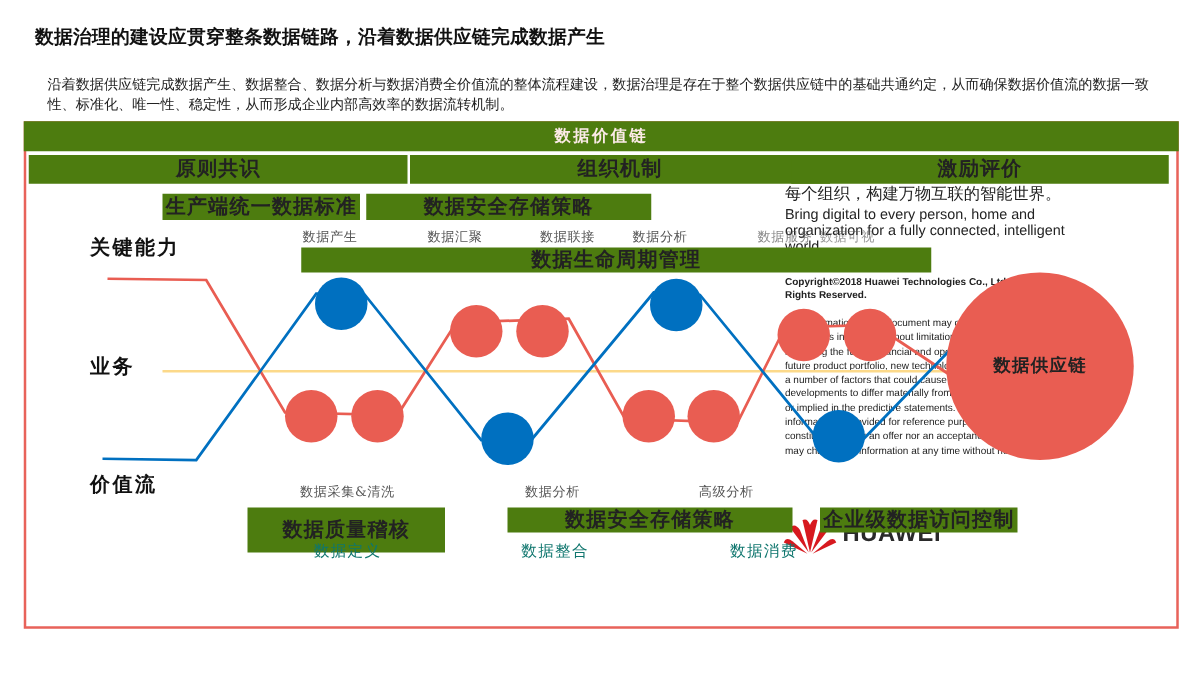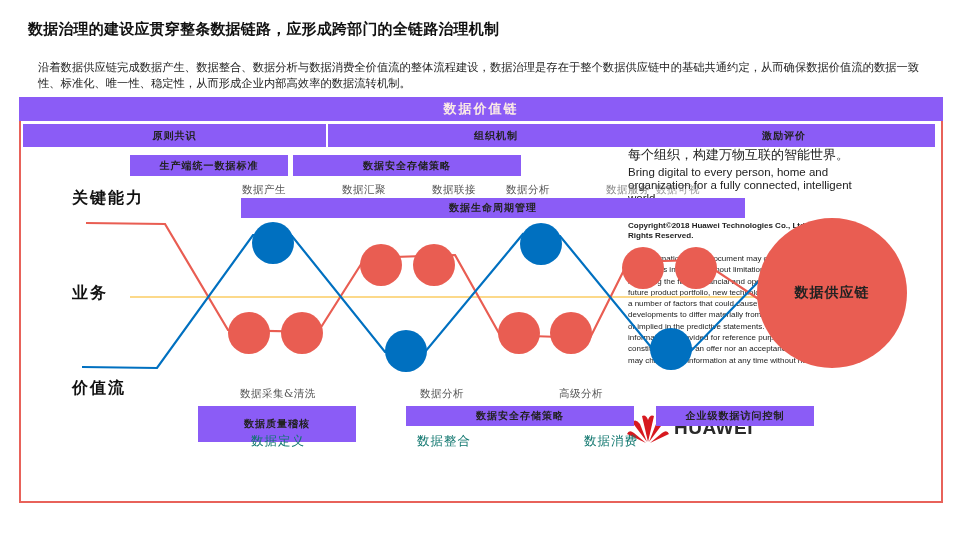--- a/index.html
+++ b/index.html
@@ -2,40 +2,40 @@
 <html><head>
   <meta charset="utf-8">
   <style>
     html, body { margin:0; padding:0; }
     body { width:960px; height:540px; background:#ffffff; position:relative; overflow:hidden;
            font-family:"DejaVu Serif", "Liberation Serif", serif; color:#222; }
     .abs { position:absolute; }
     .title { left:28px; top:20px; font-size:15px; font-weight:bold; color:#111; letter-spacing:0.2px; }
     .desc { left:38px; top:60px; width:900px; font-size:11.3px; line-height:16px; color:#222; }
     .frame { left:19px; top:97px; width:924px; height:406px; border:2px solid #e8625a; box-sizing:border-box; }
-    .bar { background:#8b5cf6; color:#222; font-weight:bold; text-align:center; box-sizing:border-box;
+    .bar { background:#4d7c0f; color:#222; font-weight:bold; text-align:center; box-sizing:border-box;
            display:flex; align-items:center; justify-content:center; }
     .bar-top { left:19px; top:97px; width:924px; height:24px; color:#fbeae6; font-size:13px; letter-spacing:2px; }
-    .bar-sm { font-size:10px; letter-spacing:1px; }
+    .bar-sm { font-size:16px; letter-spacing:1px; }
     .cat { font-size:10.5px; color:#555; letter-spacing:0.5px; }
     .row-label { font-size:16px; font-weight:bold; color:#111; letter-spacing:2px; }
     .sub-label { font-size:12.5px; font-weight:normal; color:#0f766e; letter-spacing:1px; }
     .overlay-cn { left:628px; top:146px; font-family:"DejaVu Sans", "Liberation Sans", sans-serif; font-size:13px; color:#222; }
     .overlay-en { left:628px; top:166px; width:230px; font-family:"Liberation Sans", sans-serif; font-size:11.5px; line-height:13px; color:#222; }
     .overlay-copy { left:628px; top:221px; width:200px; font-family:"Liberation Sans", sans-serif; font-size:8px; font-weight:bold; line-height:10px; color:#222; }
     .overlay-body { left:628px; top:253px; width:200px; font-family:"Liberation Sans", sans-serif; font-size:8px; line-height:11.3px; color:#222; }
     .big-circle { left:757px; top:218px; width:150px; height:150px; border-radius:50%; background:#e95d52;
                   display:flex; align-items:center; justify-content:center; font-size:14px; font-weight:bold; color:#222; letter-spacing:1px; }
     .hw-logo { left:626px; top:412px; display:flex; align-items:center; }
     .hw-text { font-family:"Liberation Sans", sans-serif; font-weight:bold; font-size:19px; color:#2a2a2a; letter-spacing:0.5px; margin-left:4px; }
   </style>
 </head>
 <body>
 
-<div class="abs title">数据治理的建设应贯穿整条数据链路，应形成跨部门的全链路治理机制</div>
+<div class="abs title">数据治理的建设应贯穿整条数据链路，沿着数据供应链完成数据产生</div>
 <div class="abs desc">沿着数据供应链完成数据产生、数据整合、数据分析与数据消费全价值流的整体流程建设，数据治理是存在于整个数据供应链中的基础共通约定，从而确保数据价值流的数据一致性、标准化、唯一性、稳定性，从而形成企业内部高效率的数据流转机制。</div>
 
 <div class="abs frame"></div>
 <div class="abs bar bar-top">数据价值链</div>
 
 <div class="abs bar bar-sm" style="left:23px;top:124px;width:303px;height:23px;">原则共识</div>
 <div class="abs bar bar-sm" style="left:328px;top:124px;width:336px;height:23px;">组织机制</div>
 
 <div class="abs overlay-cn">每个组织，构建万物互联的智能世界。</div>
 <div class="abs overlay-en">Bring digital to every person, home and organization for a fully connected, intelligent world.</div>

